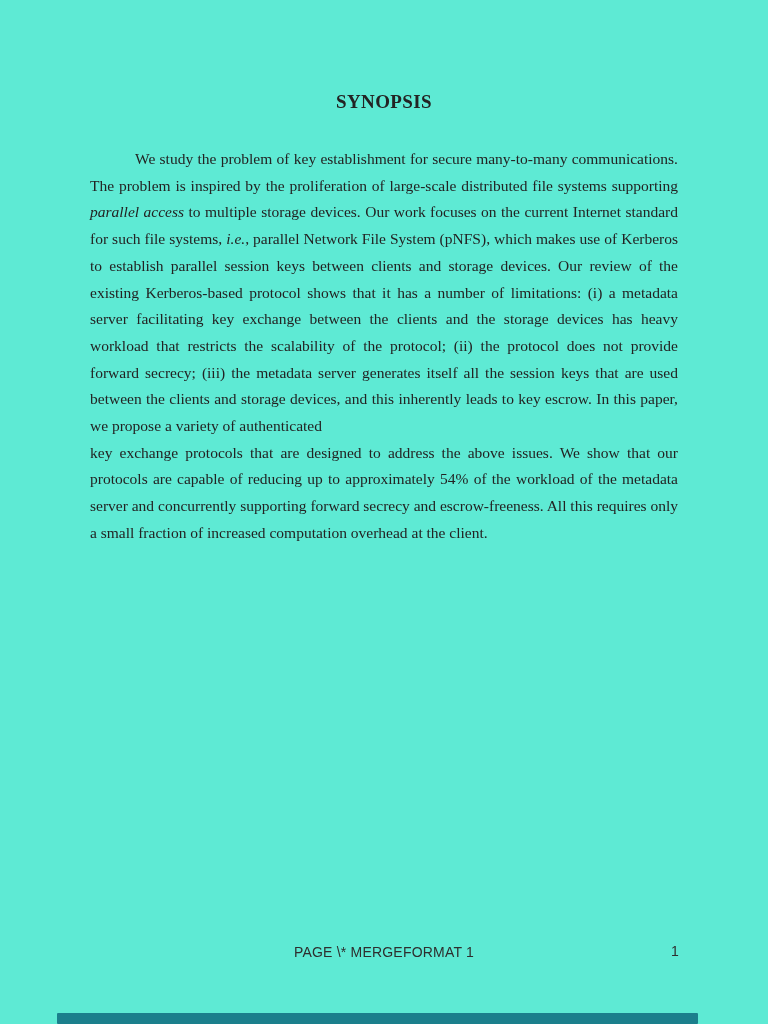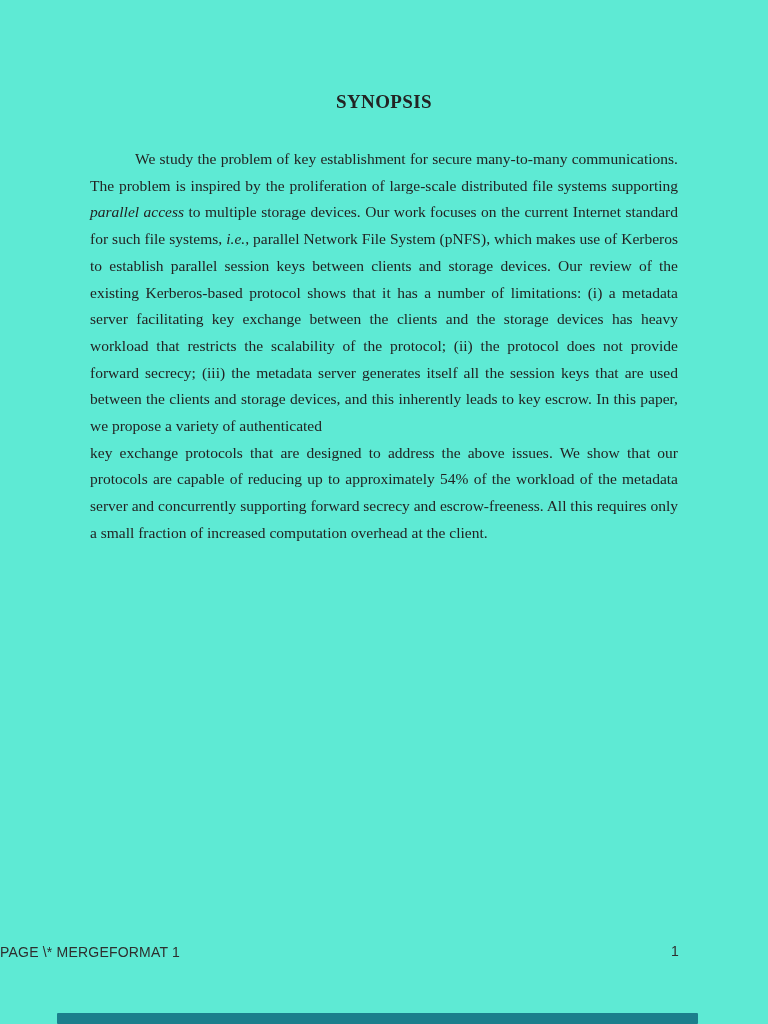--- a/index.html
+++ b/index.html
@@ -40,23 +40,23 @@
     margin: 0;
   }
   .doc-body p.indent {
     text-indent: 45px;
   }
   .doc-body em {
   }
   .footer-field {
     position: absolute;
     top: 944px;
-    left: 0;
+    left: 12px;
     width: 744px;
-    text-align: left;
+    text-align: center;
     font-family: "Liberation Sans", sans-serif;
     font-size: 14px;
     letter-spacing: 0.2px;
   }
   .page-number {
     position: absolute;
     top: 943px;
     left: 671px;
     font-family: "Liberation Sans", sans-serif;
     font-size: 14px;

